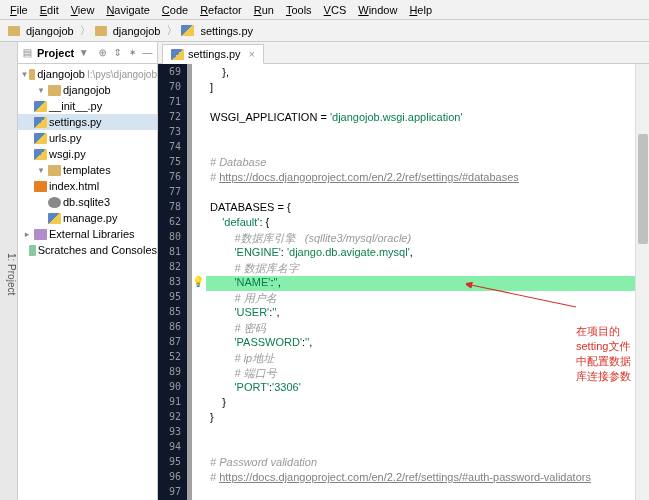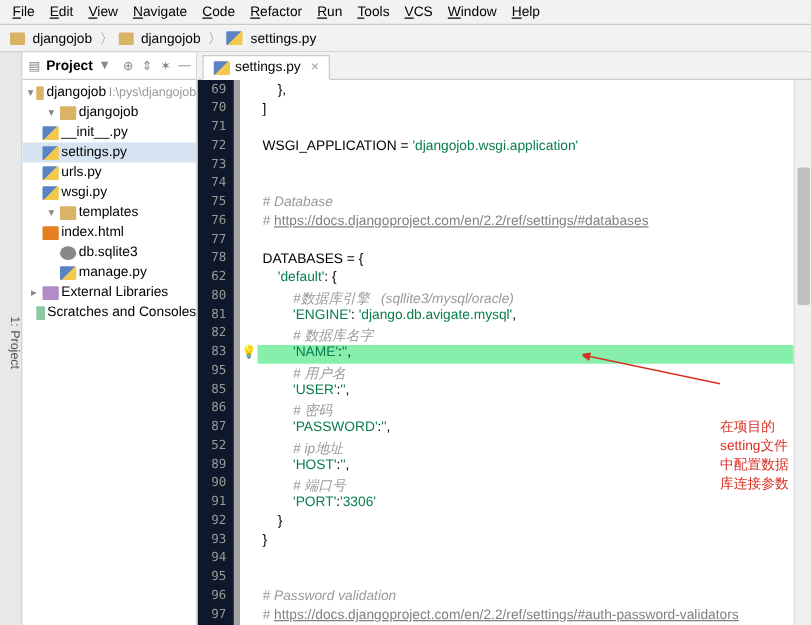--- a/index.html
+++ b/index.html
@@ -42,21 +42,21 @@
 .gut-mark{width:14px;background:#fff;padding-top:2px}
 .gut-mark .mk{height:15px;text-align:center;font-size:10px}
 .gut-mark .bulb{color:#e0b400}
 .codebody{flex:1;padding-top:2px;font-family:Consolas,monospace;font-size:11px;position:relative}
 .line{height:15px;white-space:pre;padding-left:4px}
 .line.hl{background:#86efac}
 .str{color:#0a7d4d}
 .cmt{color:#999;font-style:italic}
 .url{color:#808080;text-decoration:underline}
 .arrow{position:absolute;left:260px;top:218px;pointer-events:none}
-.annotation{position:absolute;left:370px;top:270px;color:#d93025;font-size:11px}
+.annotation{position:absolute;left:370px;top:260px;color:#d93025;font-size:11px}
 .scrollbar-v{width:14px;background:#f0f0f0;border-left:1px solid #ddd;position:relative}
 .scrollbar-v .thumb{position:absolute;top:70px;left:2px;width:10px;height:110px;background:#c0c0c0;border-radius:2px}
 </style>
 </head>
 <body>
 
 <div class="menubar" id="menubar">
     <span><u>F</u>ile</span>
     <span><u>E</u>dit</span>
     <span><u>V</u>iew</span>
@@ -244,21 +244,20 @@
           <div class="line">    <span class="str">'default'</span>: {</div>
           <div class="line">        <span class="cmt">#数据库引擎   (sqllite3/mysql/oracle)</span></div>
           <div class="line">        <span class="str">'ENGINE'</span>: <span class="str">'django.db.avigate.mysql'</span>,</div>
           <div class="line">        <span class="cmt"># 数据库名字</span></div>
           <div class="line hl">        <span class="str">'NAME'</span>:<span class="str">''</span>,</div>
           <div class="line">        <span class="cmt"># 用户名</span></div>
           <div class="line">        <span class="str">'USER'</span>:<span class="str">''</span>,</div>
           <div class="line">        <span class="cmt"># 密码</span></div>
           <div class="line">        <span class="str">'PASSWORD'</span>:<span class="str">''</span>,</div>
           <div class="line">        <span class="cmt"># ip地址</span></div>
-          <div class="line">        <span class="str">'HOST'</span>:<span class="str">''</span>,</div>
           <div class="line">        <span class="cmt"># 端口号</span></div>
           <div class="line">        <span class="str">'PORT'</span>:<span class="str">'3306'</span></div>
           <div class="line">    }</div>
           <div class="line">}</div>
           <div class="line"></div>
           <div class="line"></div>
           <div class="line"><span class="cmt"># Password validation</span></div>
           <div class="line"><span class="cmt"># </span><span class="url">https://docs.djangoproject.com/en/2.2/ref/settings/#auth-password-validators</span></div>
           <svg class="arrow" width="120" height="30">
           <defs>

